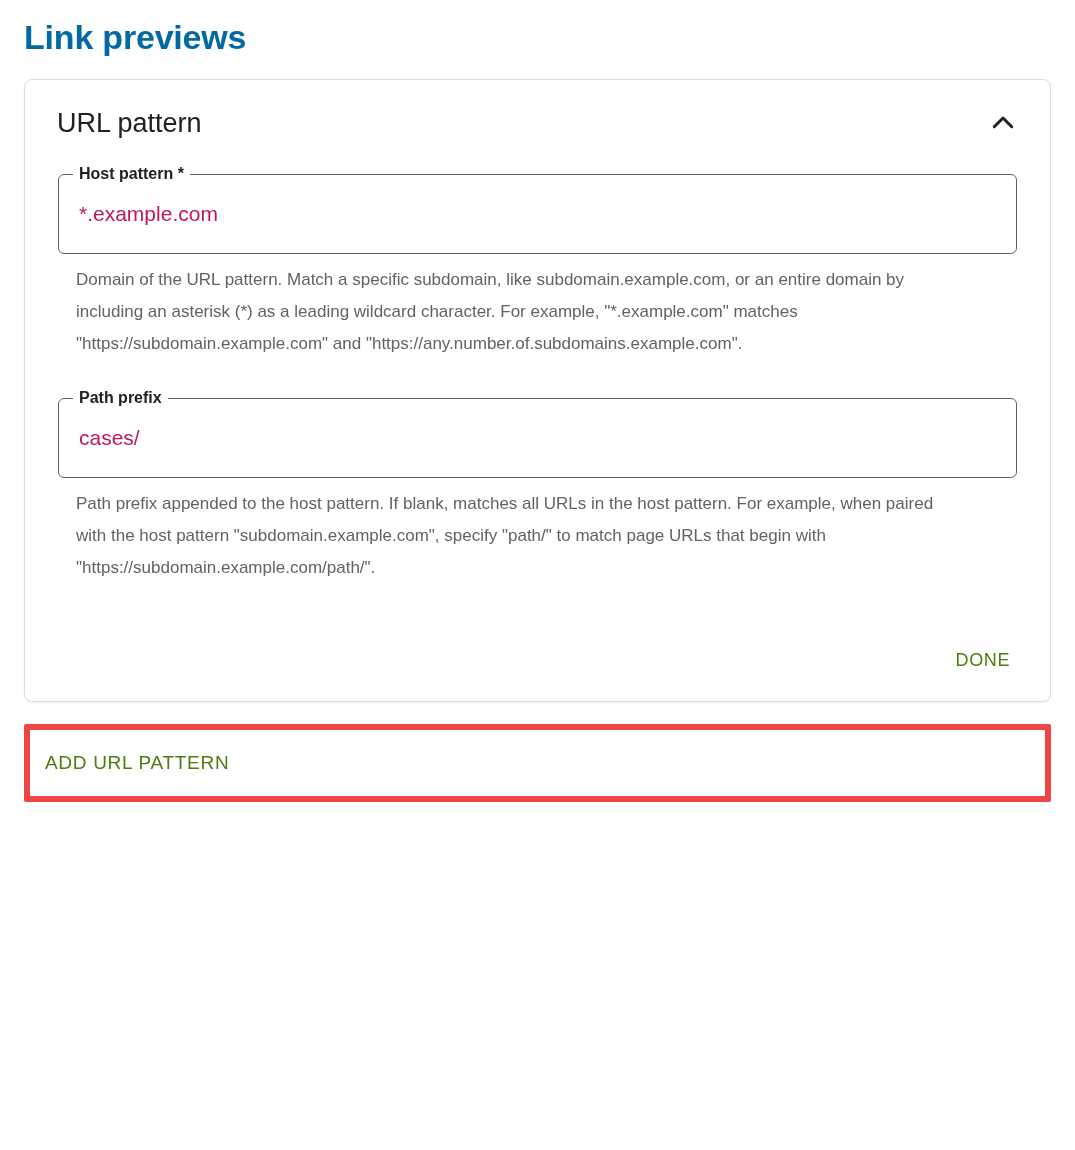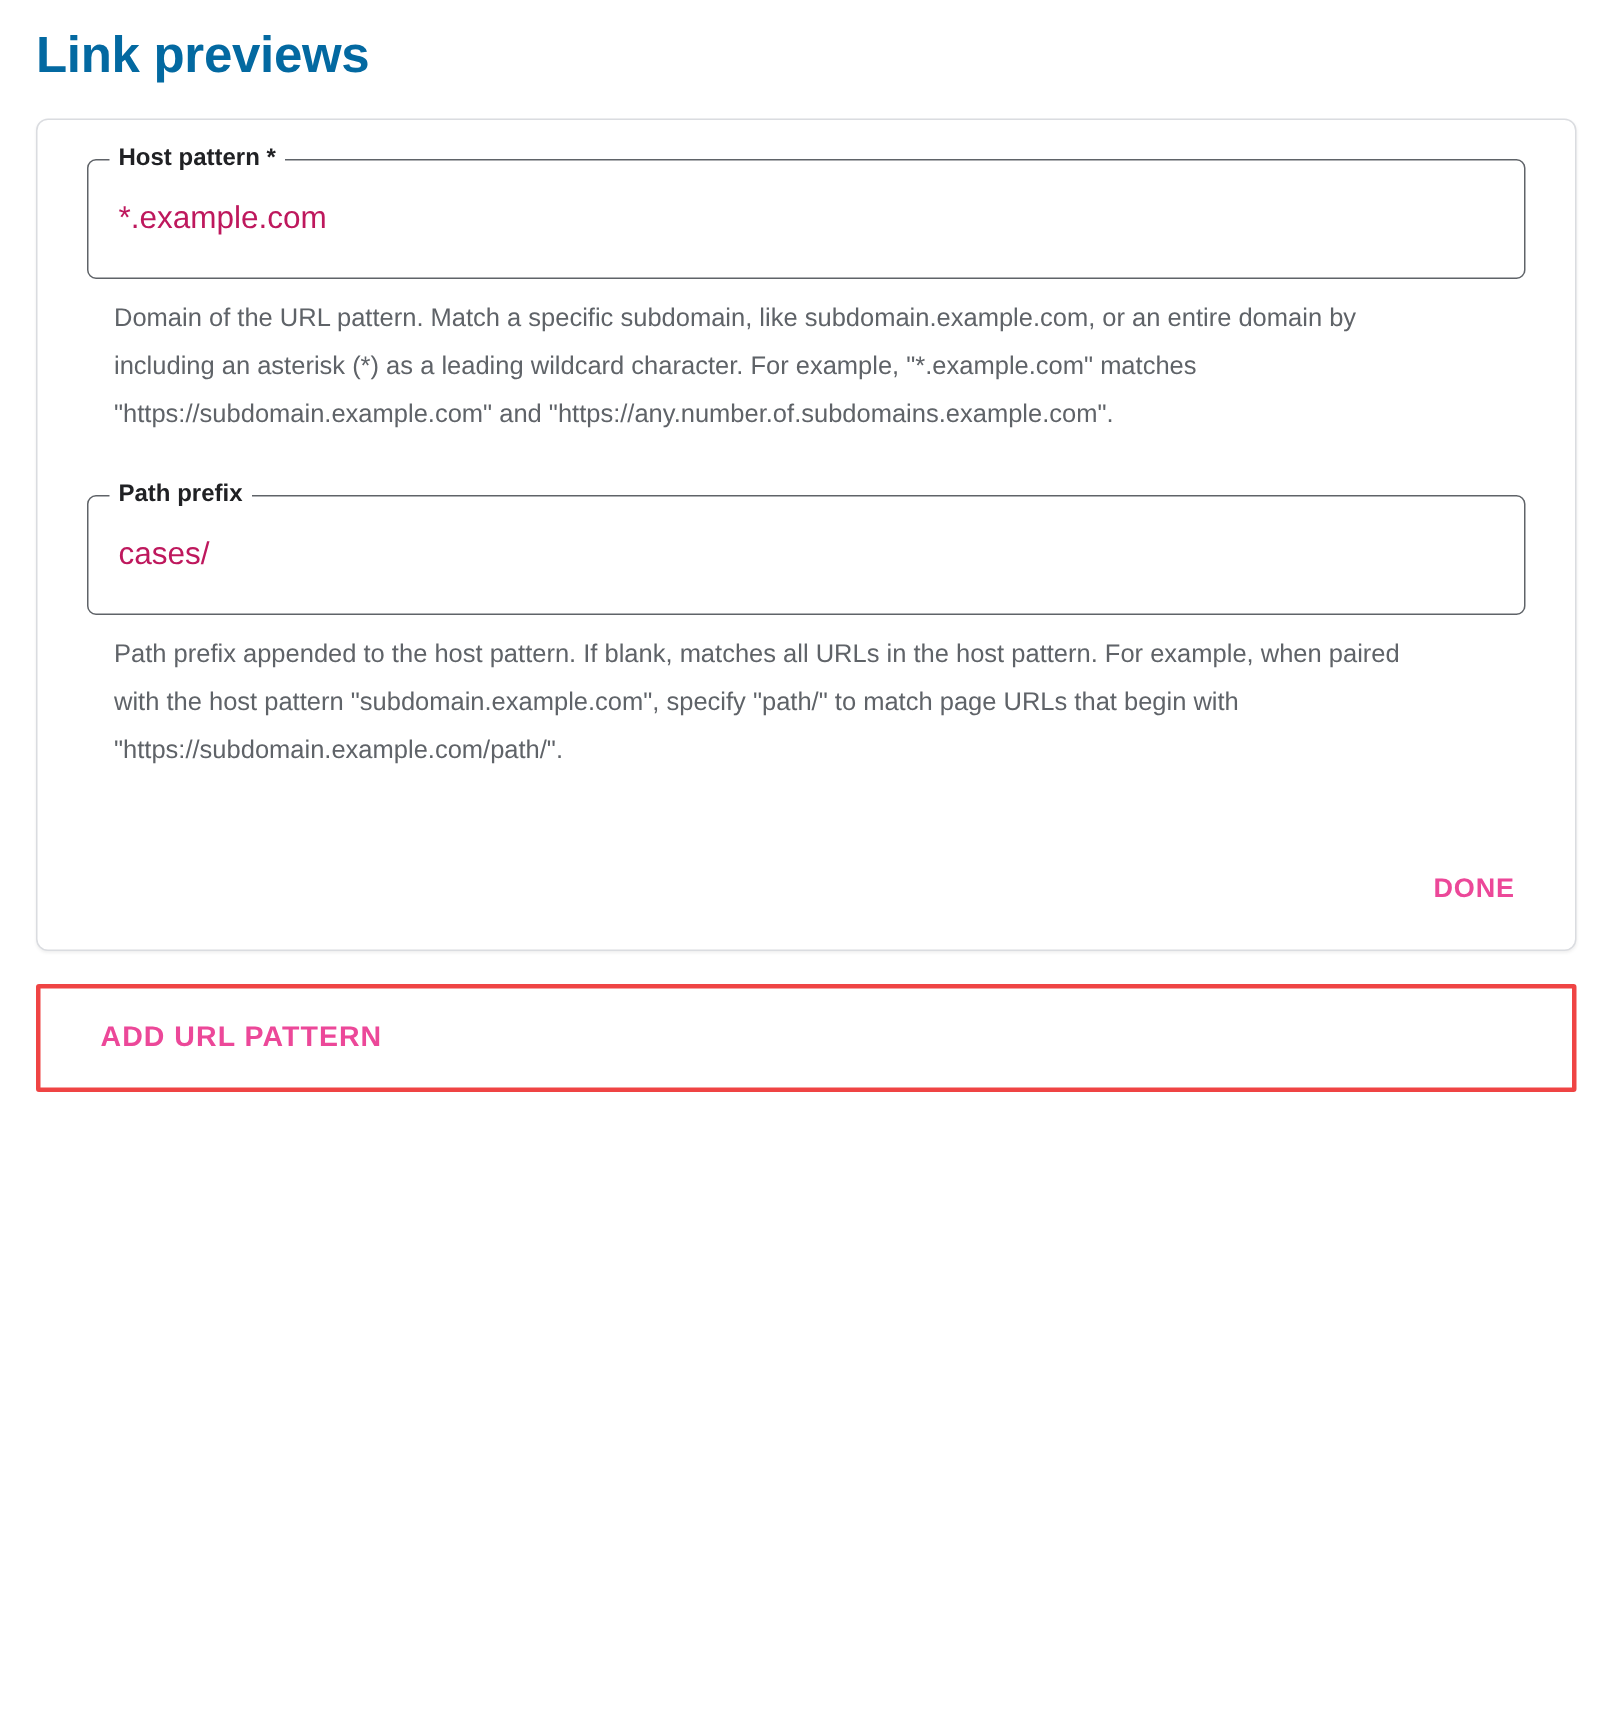--- a/index.html
+++ b/index.html
@@ -118,51 +118,59 @@
   }
   .spacer-gap { height: 28px; }
   .card-actions {
     display: flex;
     justify-content: flex-end;
     margin-top: 58px;
   }
   .text-btn {
     background: none;
     border: none;
-    color: #ec4899;
+    color: #4d7c0f;
     font-size: 18px;
-    font-weight: bold;
+    font-weight: normal;
     letter-spacing: 0.6px;
     padding: 8px 10px;
     cursor: pointer;
     font-family: "Liberation Sans", sans-serif;
   }
   .add-bar {
-    border: 3px solid #ef4444;
+    border: 6px solid #ef4444;
     border-radius: 2px;
     background: #fff;
-    padding: 22px 40px;
+    padding: 22px 15px;
     margin-top: 22px;
   }
   .add-bar .text-btn {
     padding: 0;
     font-size: 19px;
     letter-spacing: 0.7px;
   }
 </style>
 </head>
 <body>
 
 <div class="page">
 
   <h1 class="page-title">Link previews</h1>
 
 
   <div class="card">
 
+    <div class="card-header">
+      <h2 class="card-title">URL pattern</h2>
+      <button class="collapse-btn">
+        <svg width="30" height="30" viewBox="0 0 24 24" fill="none" stroke="#202124" stroke-width="2.4" stroke-linecap="round" stroke-linejoin="round">
+            <path d="M5 15l7-7 7 7"></path>
+          </svg>
+      </button>
+    </div>
 
     <div class="field-wrap">
       <div class="field">
         <span class="field-label">Host pattern *</span>
         <input class="field-value" value="*.example.com" style="">
       </div>
       <div class="field-help">Domain of the URL pattern. Match a specific subdomain, like subdomain.example.com, or an entire domain by including an asterisk (*) as a leading wildcard character. For example, "*.example.com" matches "https://subdomain.example.com" and "https://any.number.of.subdomains.example.com".</div>
     </div>
 
     <div class="spacer-gap"></div>

